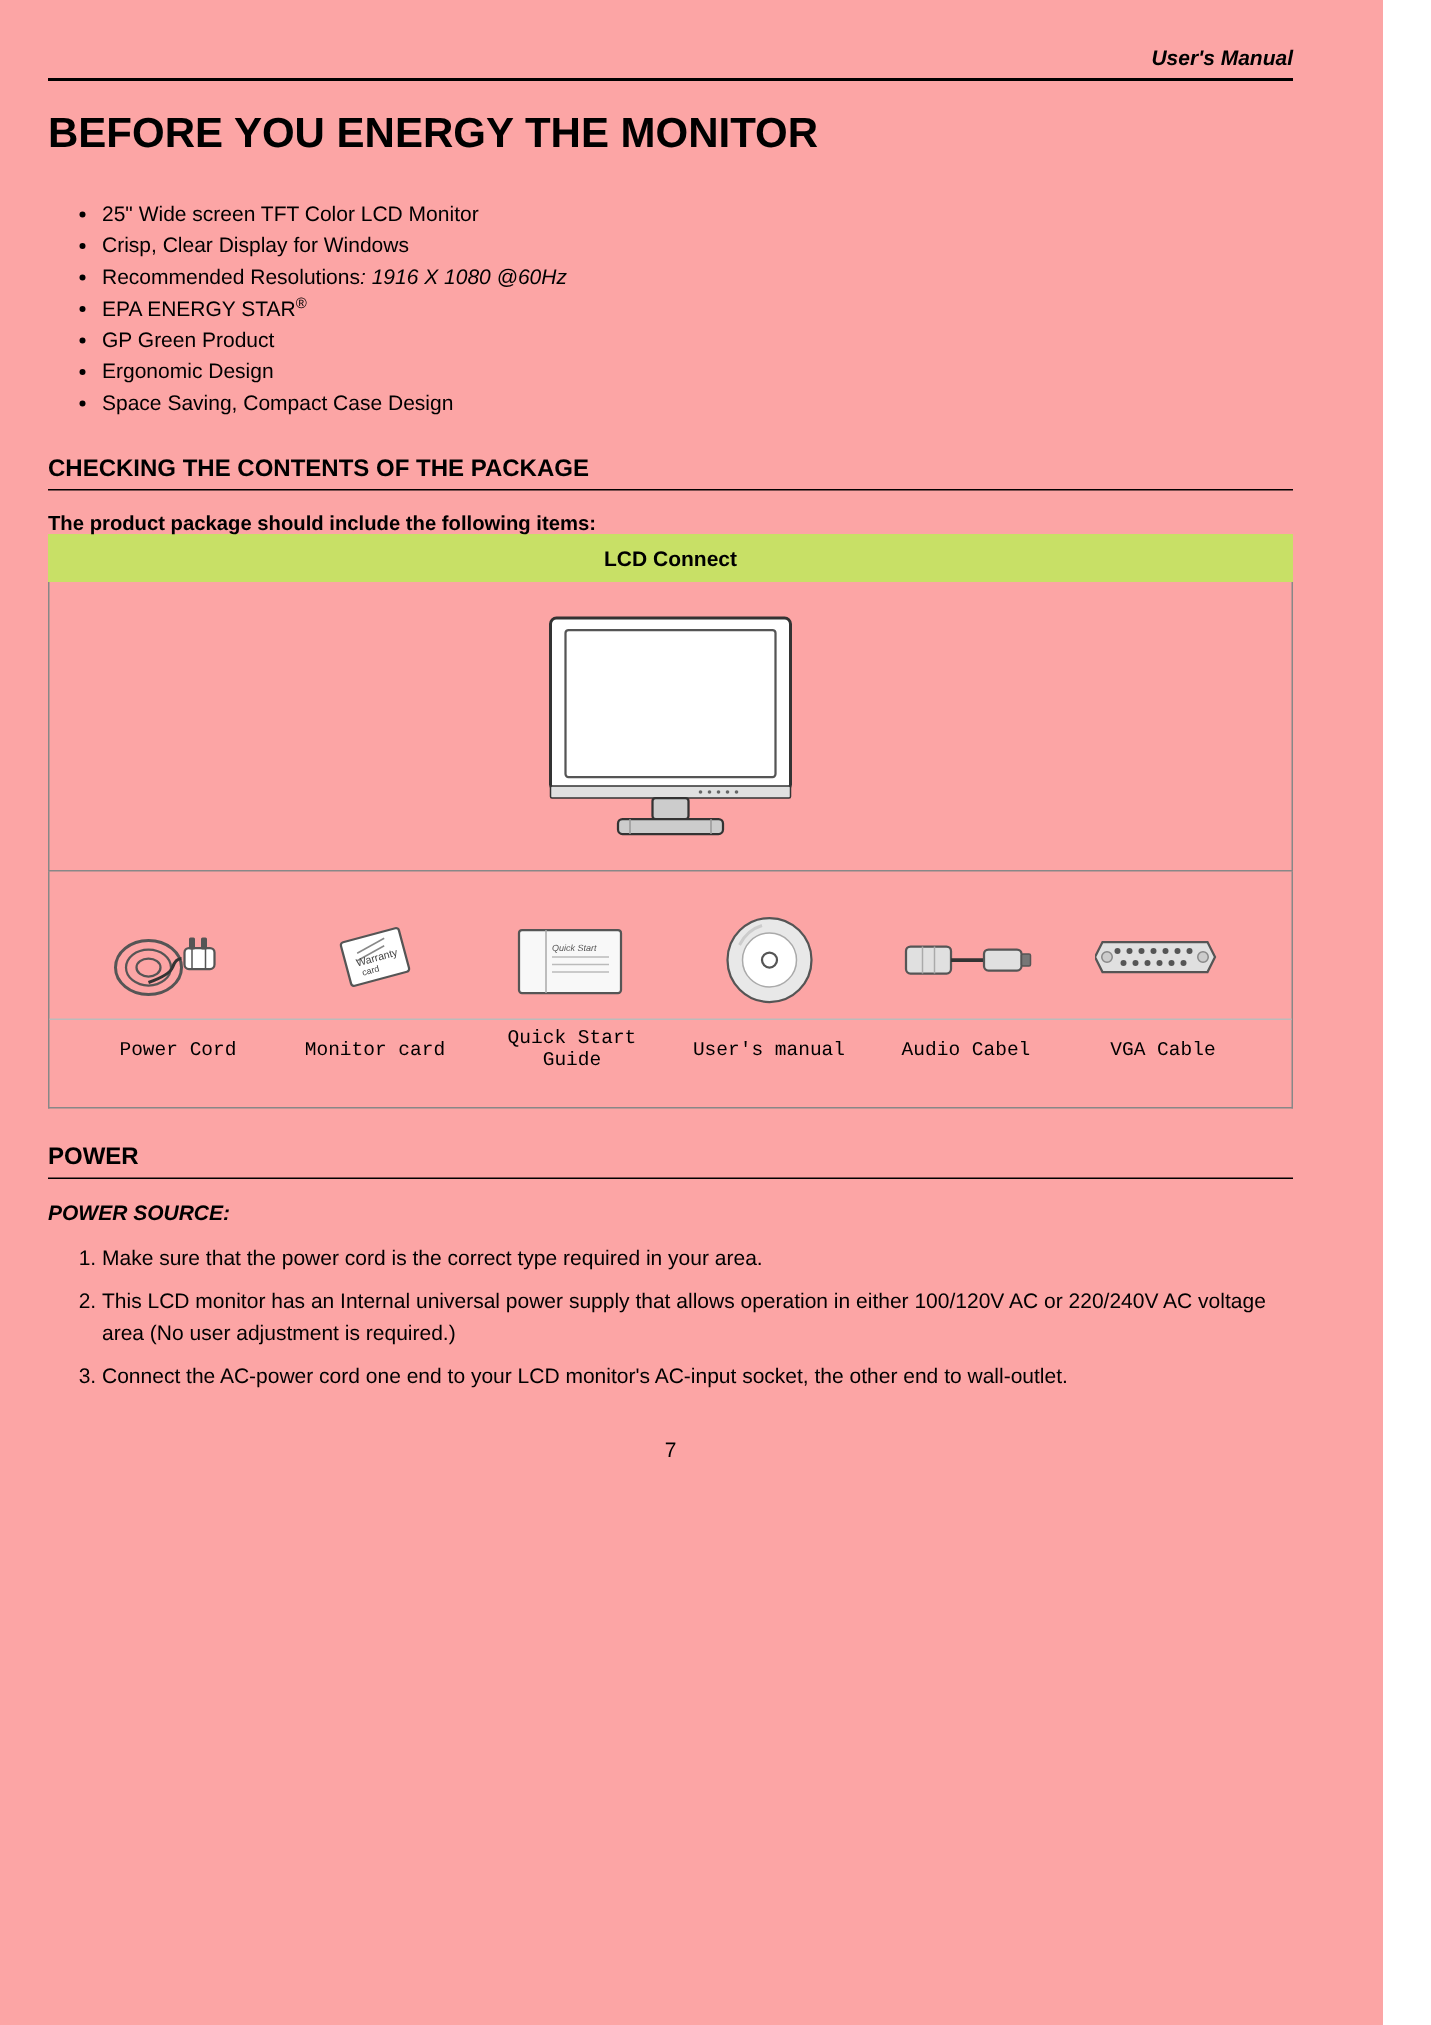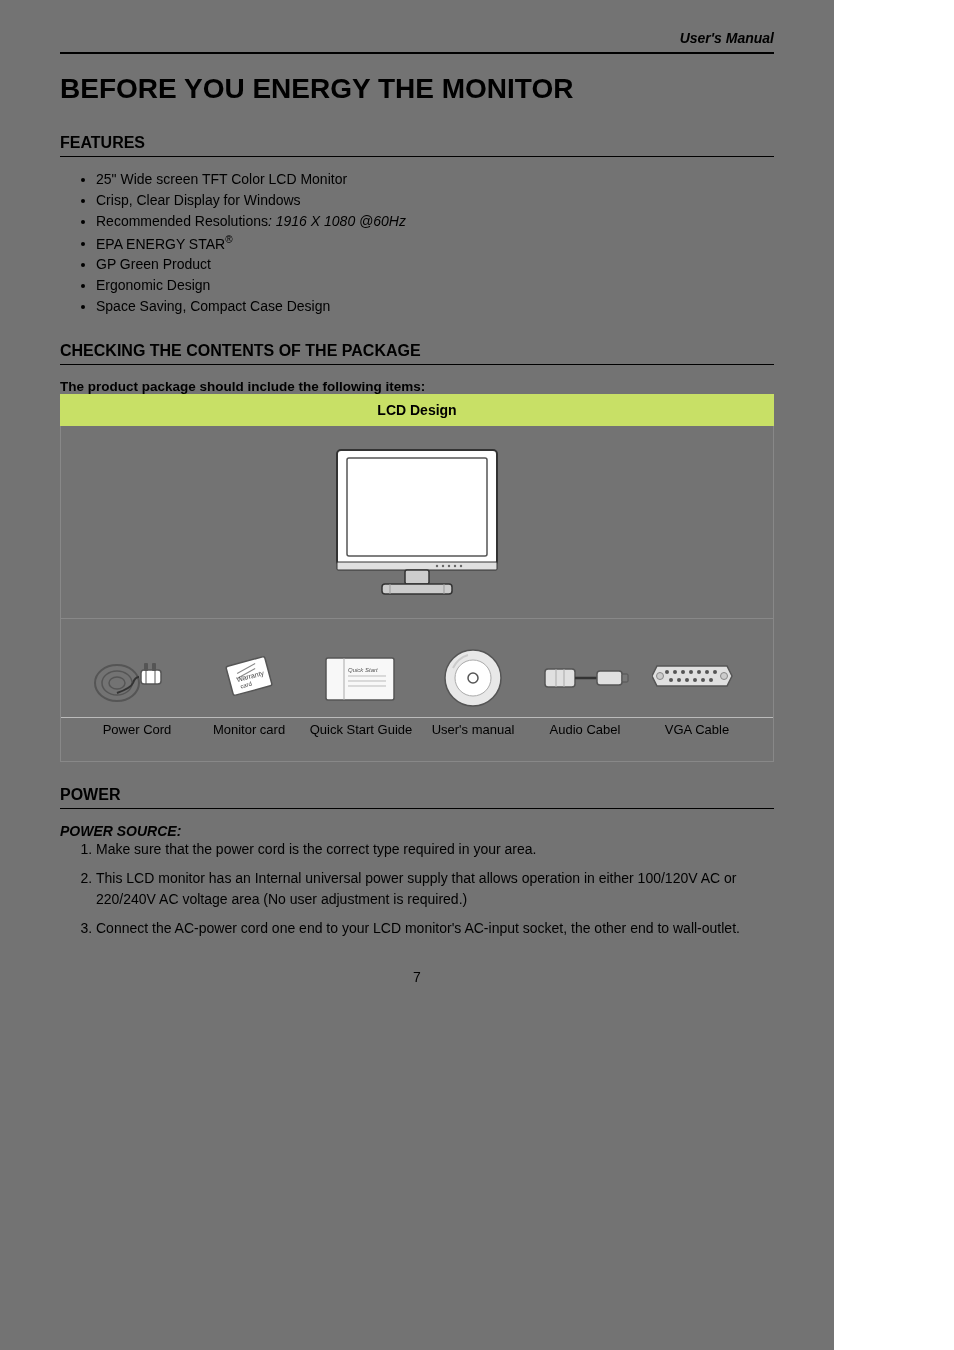--- a/index.html
+++ b/index.html
@@ -6,24 +6,24 @@
     body {
       background: #fff;
       font-family: Arial, Helvetica, sans-serif;
       font-size: 14px;
       color: #000;
       width: 954px;
       min-height: 1350px;
       padding: 0;
     }
     .page {
-      width: 834px;
+      width: 922px;
       min-height: 1350px;
-      background: #737373;
-      padding: 30px 60px 40px 60px;
+      background: #fca5a5;
+      padding: 30px 60px 40px 32px;
       position: relative;
     }
     .header-line {
       display: flex;
       justify-content: flex-end;
       border-bottom: 2px solid #000;
       padding-bottom: 6px;
       margin-bottom: 18px;
     }
     .header-title {
@@ -70,20 +70,21 @@
       text-align: center;
       padding: 8px;
     }
     .power-section {
       margin-top: 24px;
     }
     .power-source-title {
       font-style: italic;
       font-weight: bold;
       font-size: 14px;
+      margin-bottom: 12px;
     }
     .power-list {
       list-style: decimal;
       padding-left: 36px;
     }
     .power-list li {
       margin-bottom: 8px;
       font-size: 14px;
       line-height: 1.5;
     }
@@ -113,51 +114,51 @@
     .icon-cell {
       width: 130px;
       display: flex;
       justify-content: center;
       align-items: center;
     }
     .label-cell {
       width: 130px;
       text-align: center;
       font-size: 13px;
+      font-family: Liberation Mono, monospace;
     }
   </style>
 </head>
 <body>
 
 <div class="page">
 
   <div class="header-line">
     <span class="header-title">User's Manual</span>
   </div>
 
   <h1 class="page-main-title">BEFORE YOU ENERGY THE MONITOR</h1>
 
   <div class="section-gap">
-    <div class="section-title">FEATURES</div>
     <ul class="features-list">
       <li>25" Wide screen TFT Color LCD Monitor</li>
       <li>Crisp, Clear Display for Windows</li>
       <li>Recommended Resolutions<em>: 1916 X 1080 @60Hz</em></li>
       <li>EPA ENERGY STAR<sup>®</sup></li>
       <li>GP Green Product</li>
       <li>Ergonomic Design</li>
       <li>Space Saving, Compact Case Design</li>
     </ul>
   </div>
 
   <div class="section-gap">
     <div class="section-title">CHECKING THE CONTENTS OF THE PACKAGE</div>
     <p class="package-subtitle">The product package should include the following items:</p>
 
-    <div class="row-header">LCD Design</div>
+    <div class="row-header">LCD Connect</div>
     <div style="border:1px solid #888; border-top:none; display:flex; justify-content:center; padding:16px 0;">
 
       <svg width="200" height="160" viewBox="0 0 200 160">
 
         <rect x="20" y="8" width="160" height="115" rx="4" ry="4" fill="white" stroke="#333" stroke-width="2"></rect>
 
         <rect x="30" y="16" width="140" height="98" rx="2" ry="2" fill="white" stroke="#555" stroke-width="1.5"></rect>
 
         <rect x="20" y="120" width="160" height="8" rx="1" fill="#e0e0e0" stroke="#333" stroke-width="1"></rect>
 

